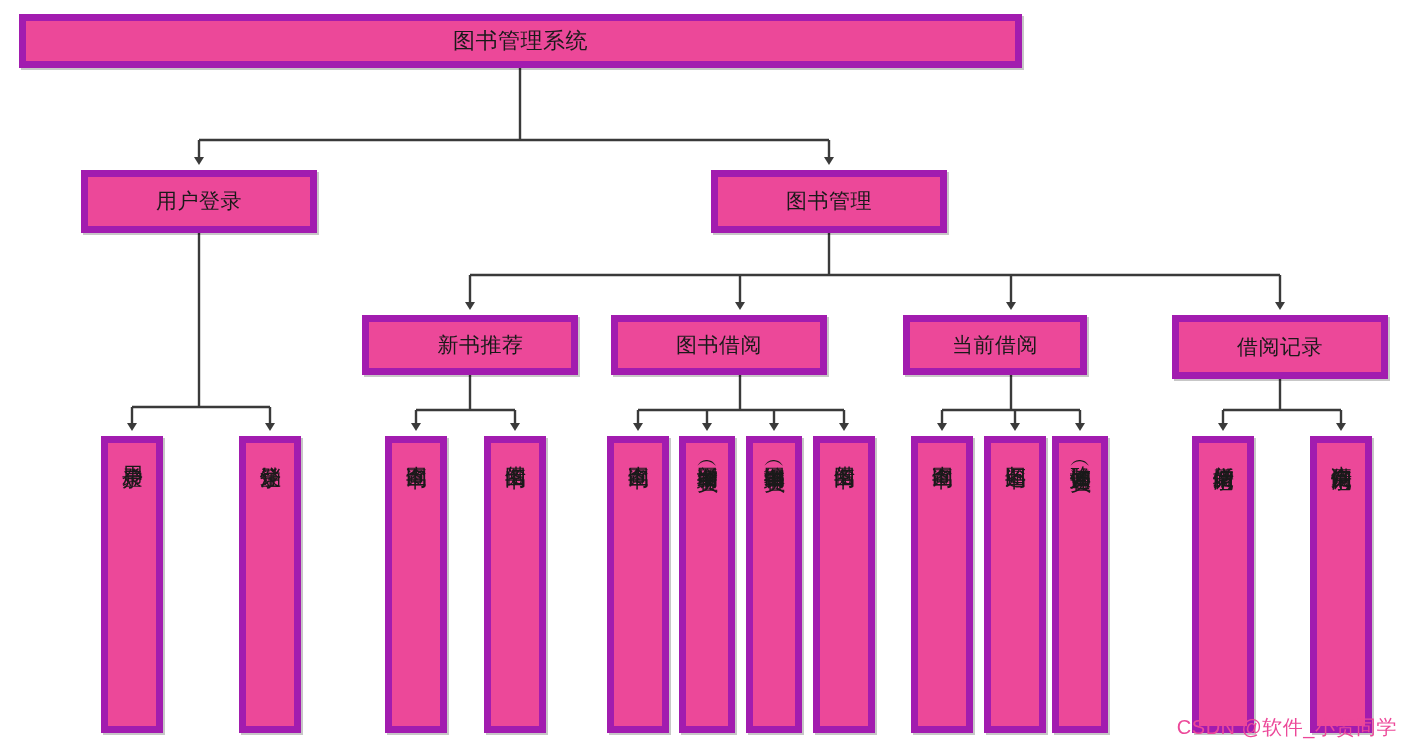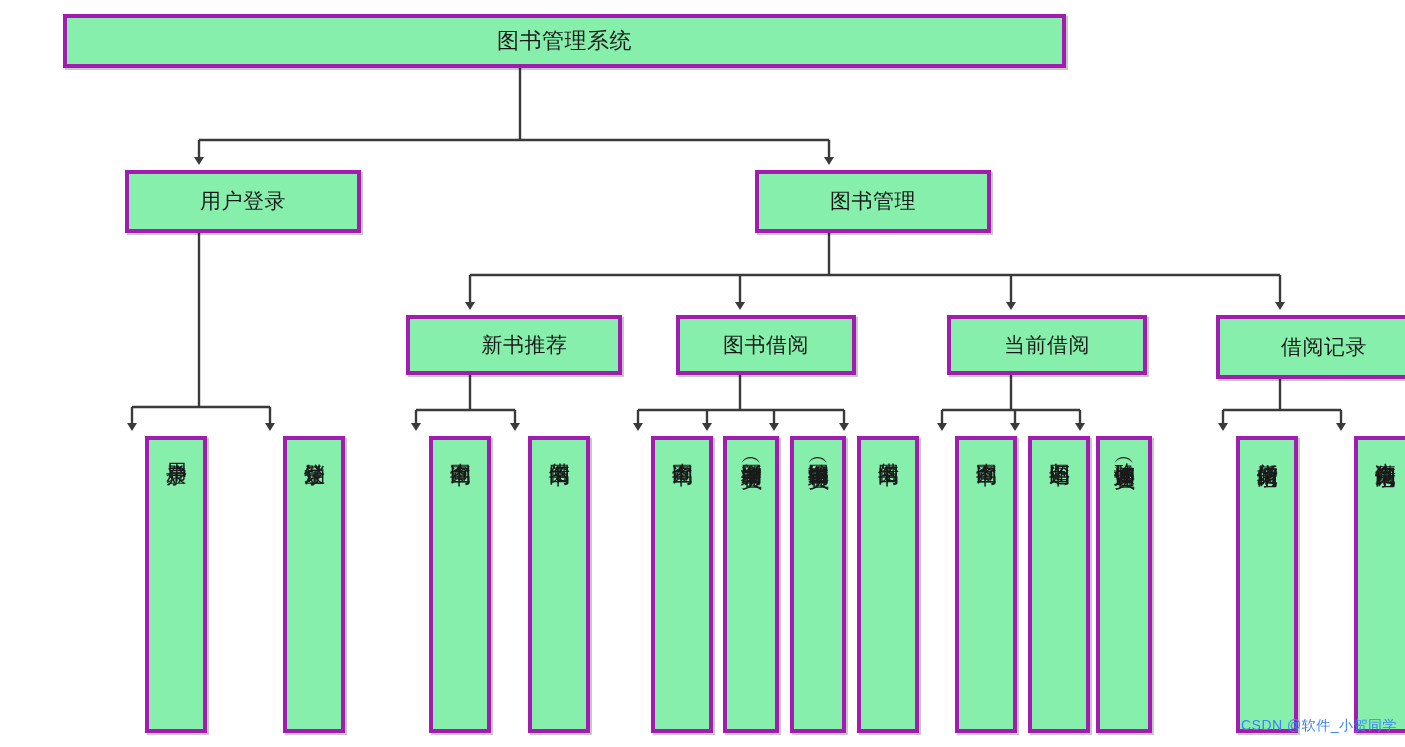--- a/index.html
+++ b/index.html
@@ -18,28 +18,27 @@
   svg.edges {
     position: absolute;
     left: 0; top: 0;
     width: 1405px;
     height: 747px;
     pointer-events: none;
   }
   .node {
     position: absolute;
     box-sizing: border-box;
-    background: #86efac;
-    border: 4px solid #a21caf;
+    background: #ec4899;
+    border: 7px solid #a21caf;
     box-shadow: 2px 2px 0 rgba(0,0,0,0.22);
     display: flex;
     align-items: center;
     justify-content: center;
     color: #1a1a1a;
-    margin-left: 44px;
   }
   .node .label {
     font-size: 21px;
     line-height: 1.25;
     letter-spacing: 0.5px;
     white-space: nowrap;
   }
   .node.root .label { font-size: 22px; }
   .node.leaf {
     align-items: flex-start;
@@ -51,23 +50,23 @@
     text-orientation: upright;
     font-size: 21px;
     line-height: 1.18;
     letter-spacing: 1px;
     white-space: nowrap;
     display: block;
   }
   .watermark {
     position: absolute;
     right: 8px;
-    bottom: 12px;
-    font-size: 14px;
-    color: #3b82f6;
+    bottom: 6px;
+    font-size: 20px;
+    color: #ec4899;
     letter-spacing: 0.5px;
     white-space: nowrap;
   }
 </style>
 </head>
 <body>
 
 <div id="canvas">
 
   <svg class="edges" viewBox="0 0 1405 747">
@@ -119,24 +118,24 @@
       </div>
       <div class="node level2" style="left: 81px; top: 170px; width: 236px; height: 63px;">
         <span class="label">用户登录</span>
       </div>
       <div class="node level2" style="left: 711px; top: 170px; width: 236px; height: 63px;">
         <span class="label">图书管理</span>
       </div>
       <div class="node level3" style="left: 362px; top: 315px; width: 216px; height: 60px; padding-left: 21px;">
         <span class="label">新书推荐</span>
       </div>
-      <div class="node level3" style="left: 632px; top: 315px; width: 180px; height: 60px;">
+      <div class="node level3" style="left: 611px; top: 315px; width: 216px; height: 60px;">
         <span class="label">图书借阅</span>
       </div>
-      <div class="node level3" style="left: 903px; top: 315px; width: 200px; height: 60px;">
+      <div class="node level3" style="left: 903px; top: 315px; width: 184px; height: 60px;">
         <span class="label">当前借阅</span>
       </div>
       <div class="node level3" style="left: 1172px; top: 315px; width: 216px; height: 64px;">
         <span class="label">借阅记录</span>
       </div>
       <div class="node leaf" style="left: 101px; top: 436px; width: 62px; height: 297px;">
         <span class="label">用户登录</span>
       </div>
       <div class="node leaf" style="left: 239px; top: 436px; width: 62px; height: 297px;">
         <span class="label">注销登录</span>

